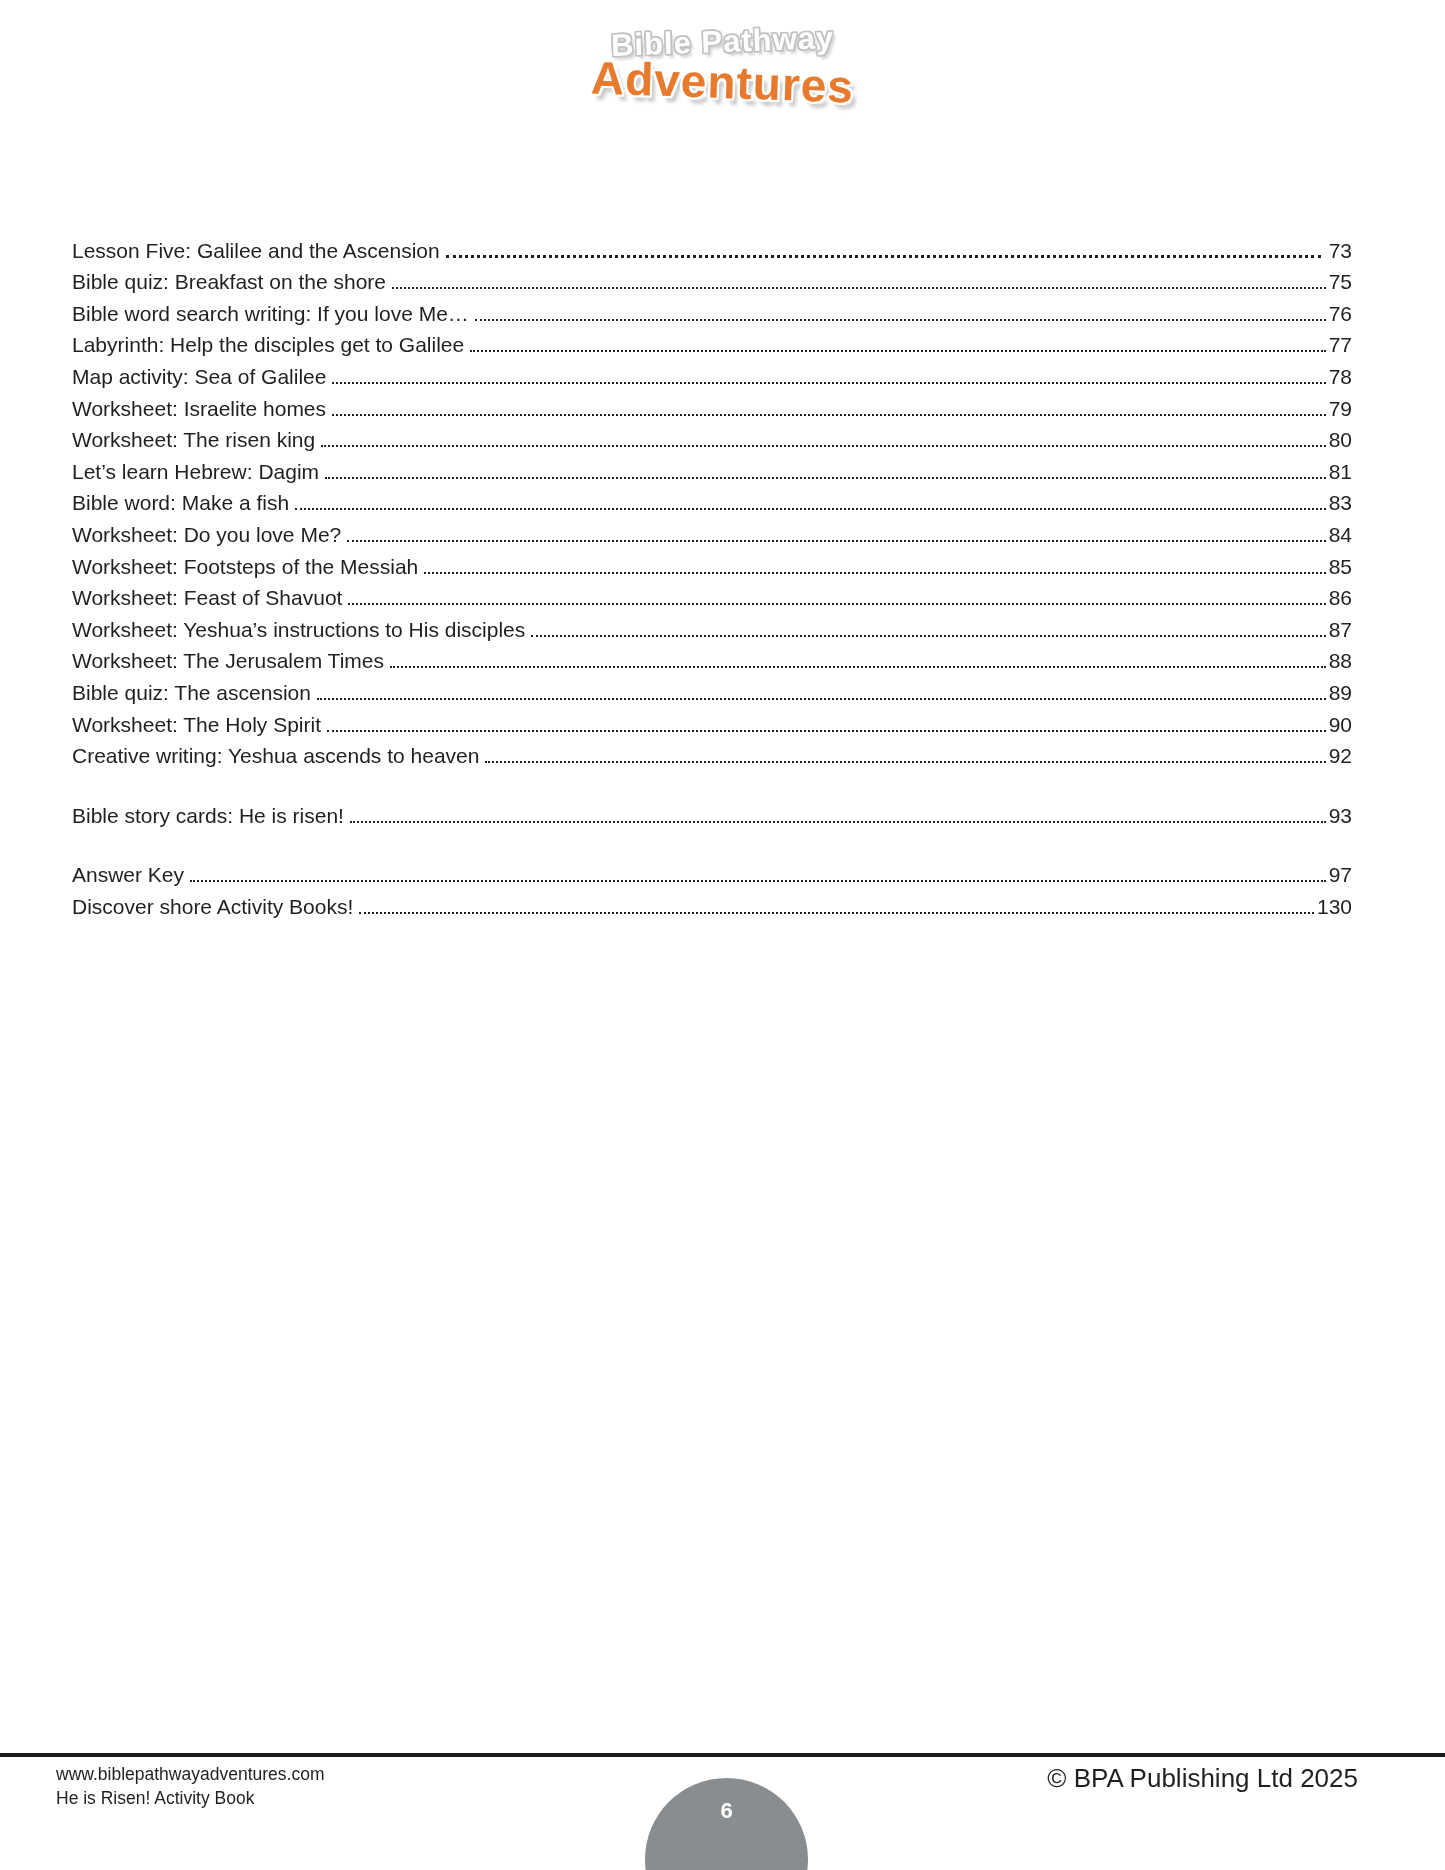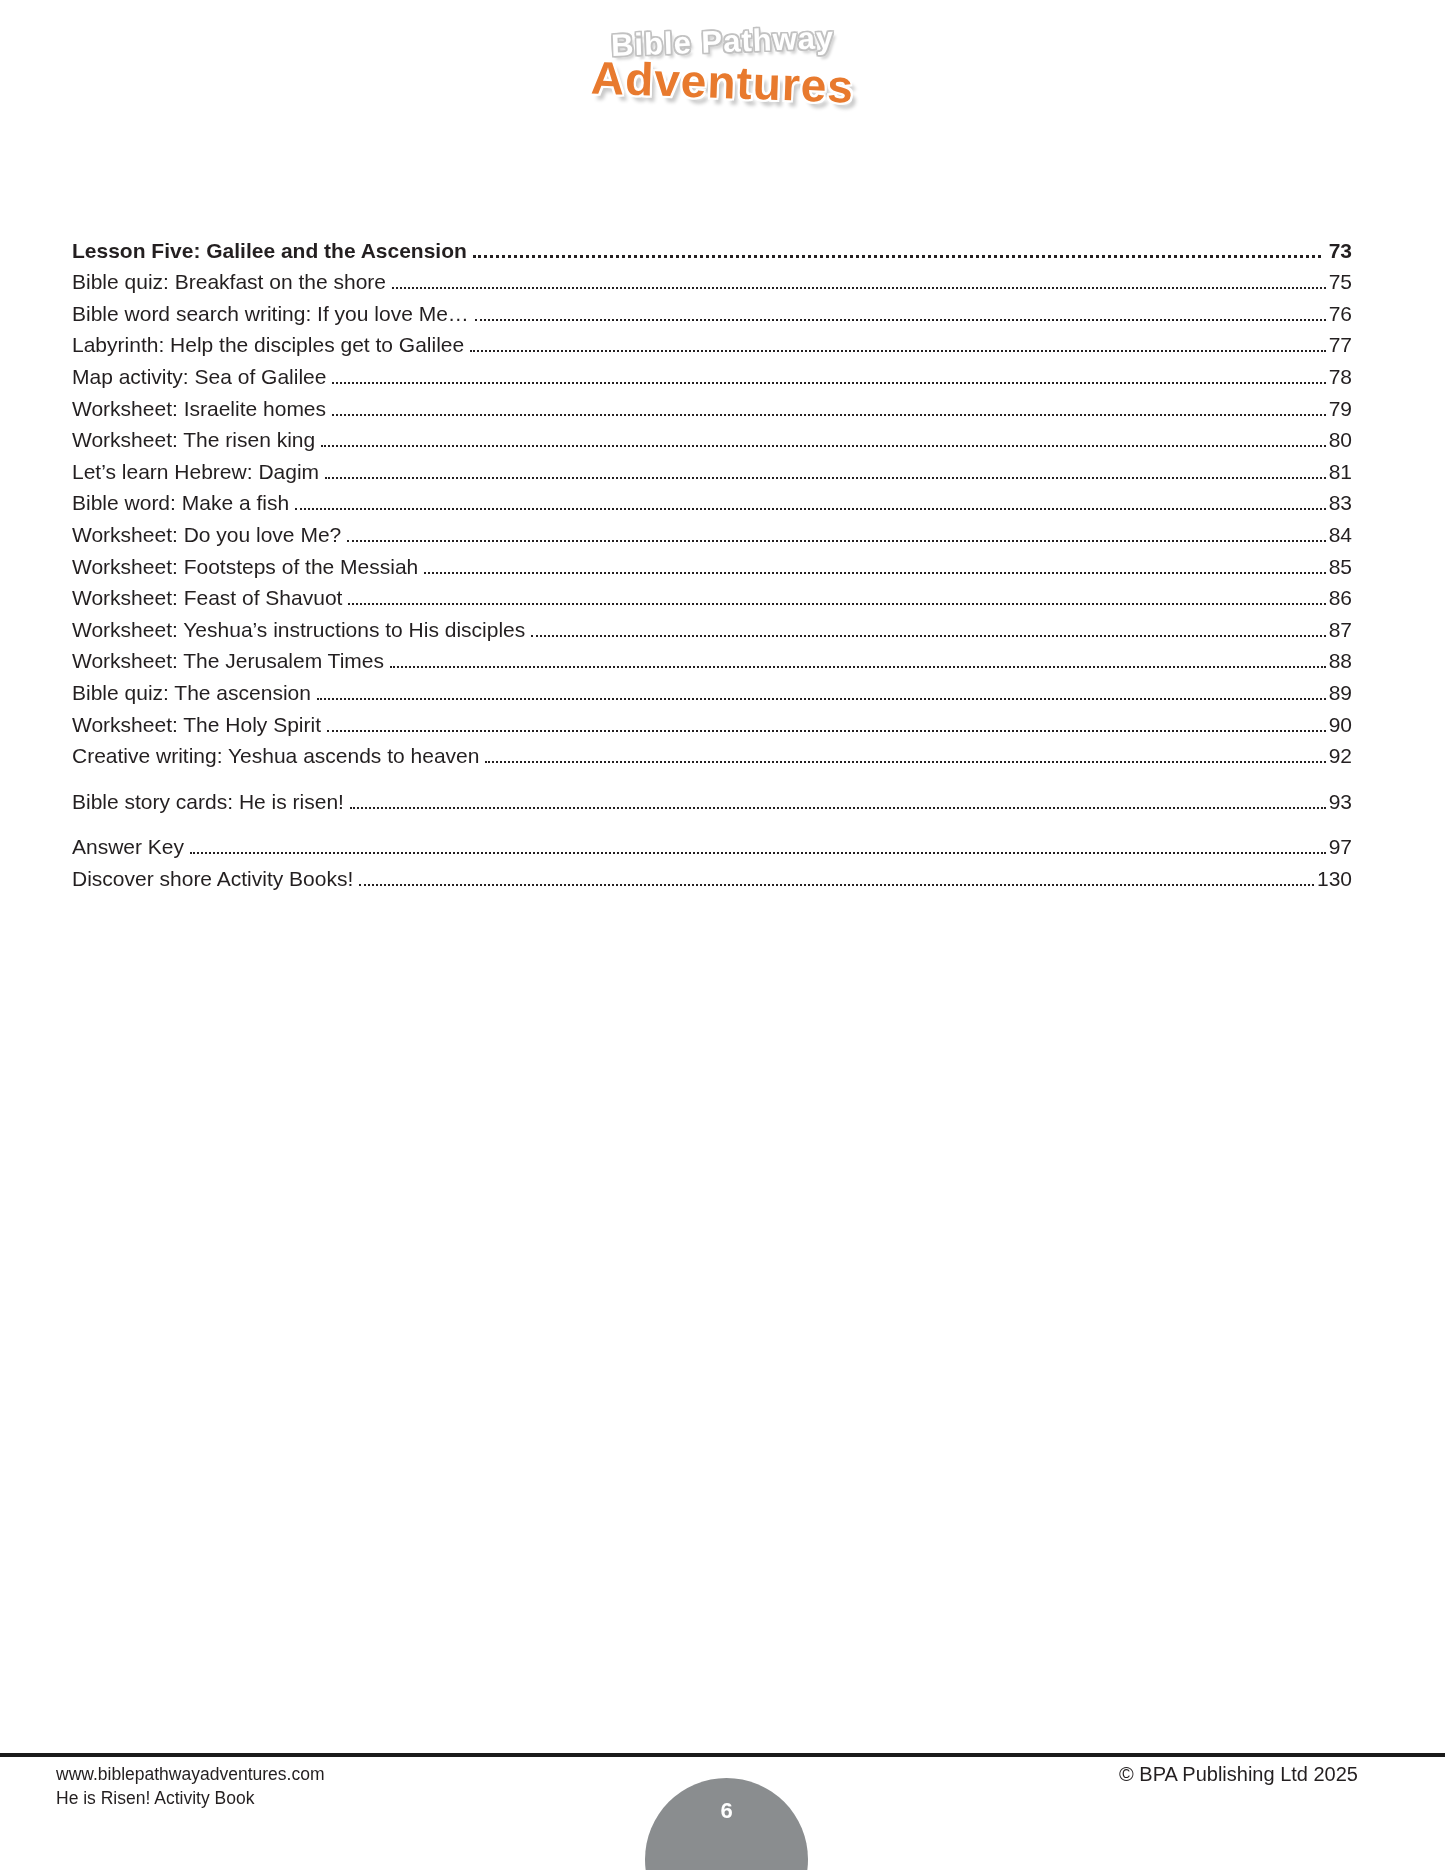--- a/index.html
+++ b/index.html
@@ -62,22 +62,22 @@
     left: 72px;
     right: 93px;
     top: 231px;
   }
   .toc-row {
     display: flex;
     align-items: flex-end;
     height: 31.6px;
     font-size: 21px;
   }
-  .toc-row.gap { margin-top: 14px; }
-  .toc-row.bold { font-weight: bold; }
+  .toc-row.gap { margin-top: 28px; }
+  .toc-row.bold { font-weight: normal; }
   .toc-label { white-space: nowrap; }
   .toc-dots {
     flex: 1;
     border-bottom: 2.6px dotted #231f20;
     margin: 0 3px 5px 6px;
   }
   .toc-row.bold .toc-dots {
     border-bottom-width: 3.2px;
     margin-right: 8px;
   }
@@ -96,21 +96,21 @@
     position: absolute;
     left: 56px;
     top: 1762px;
     font-size: 17.5px;
     line-height: 24px;
   }
   .footer-right {
     position: absolute;
     right: 87px;
     top: 1763px;
-    font-size: 20px;
+    font-size: 26px;
   }
   .page-circle {
     position: absolute;
     left: 645px;
     top: 1778px;
     width: 163px;
     height: 163px;
     border-radius: 50%;
     background: #8a8d8f;
     text-align: center;

